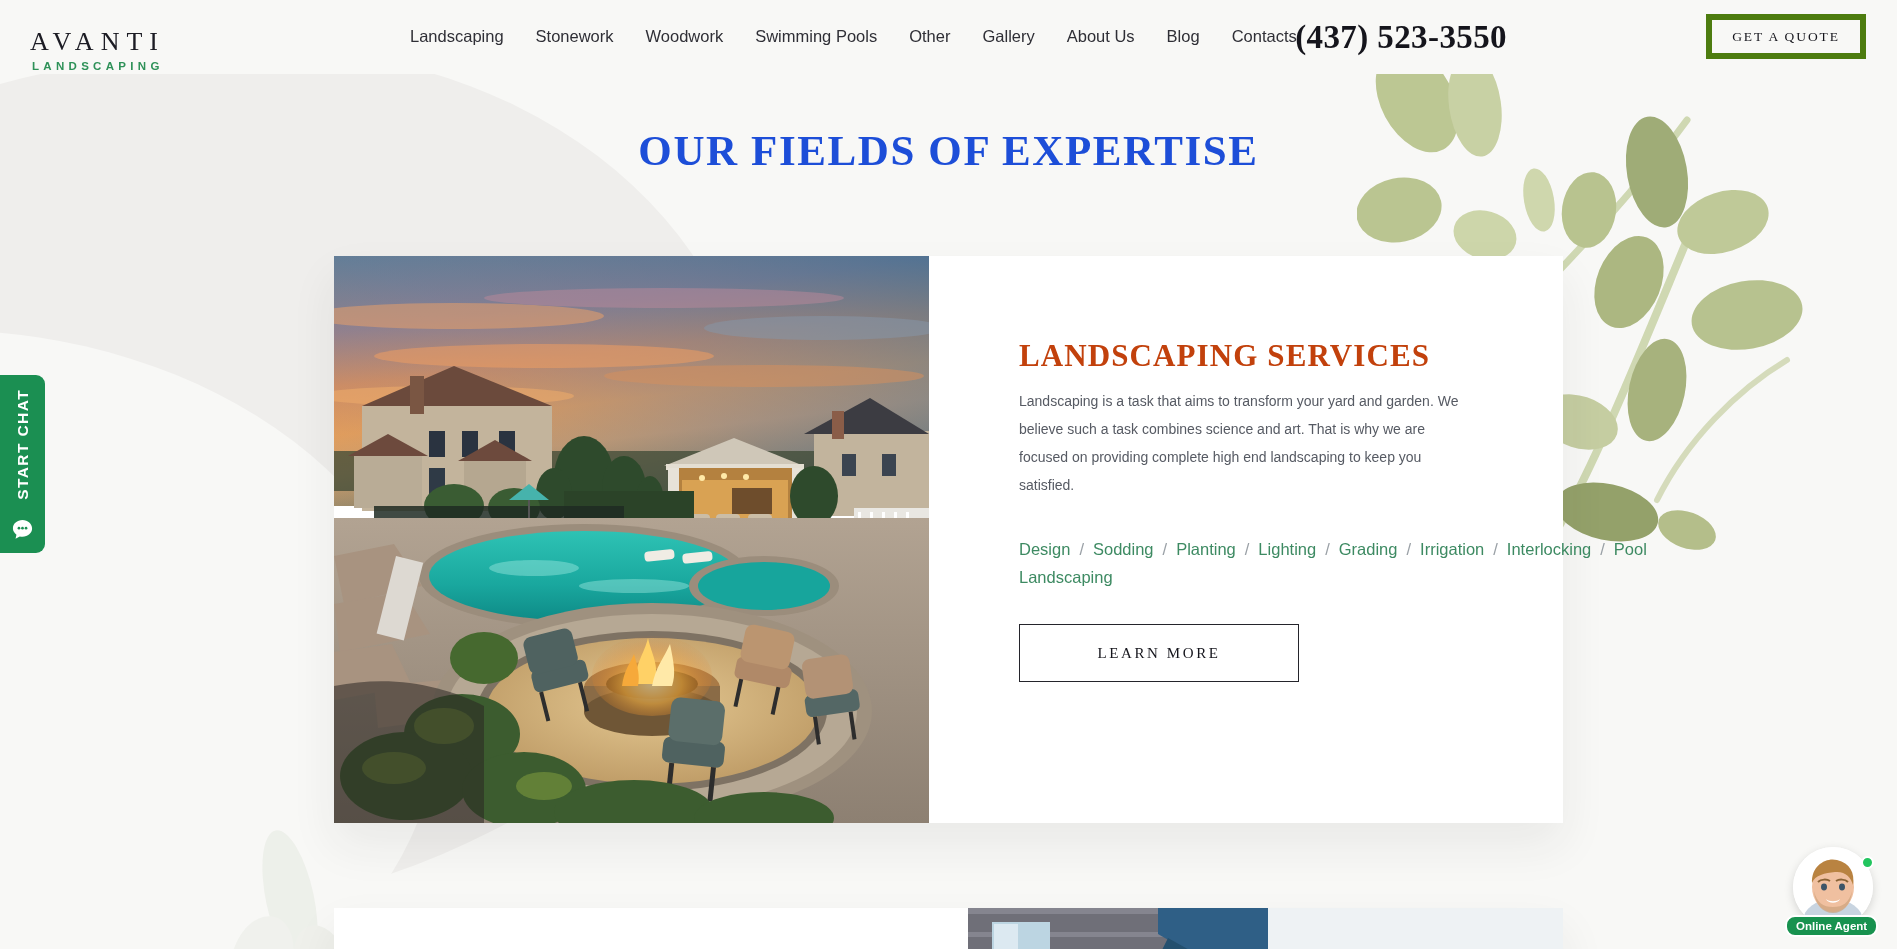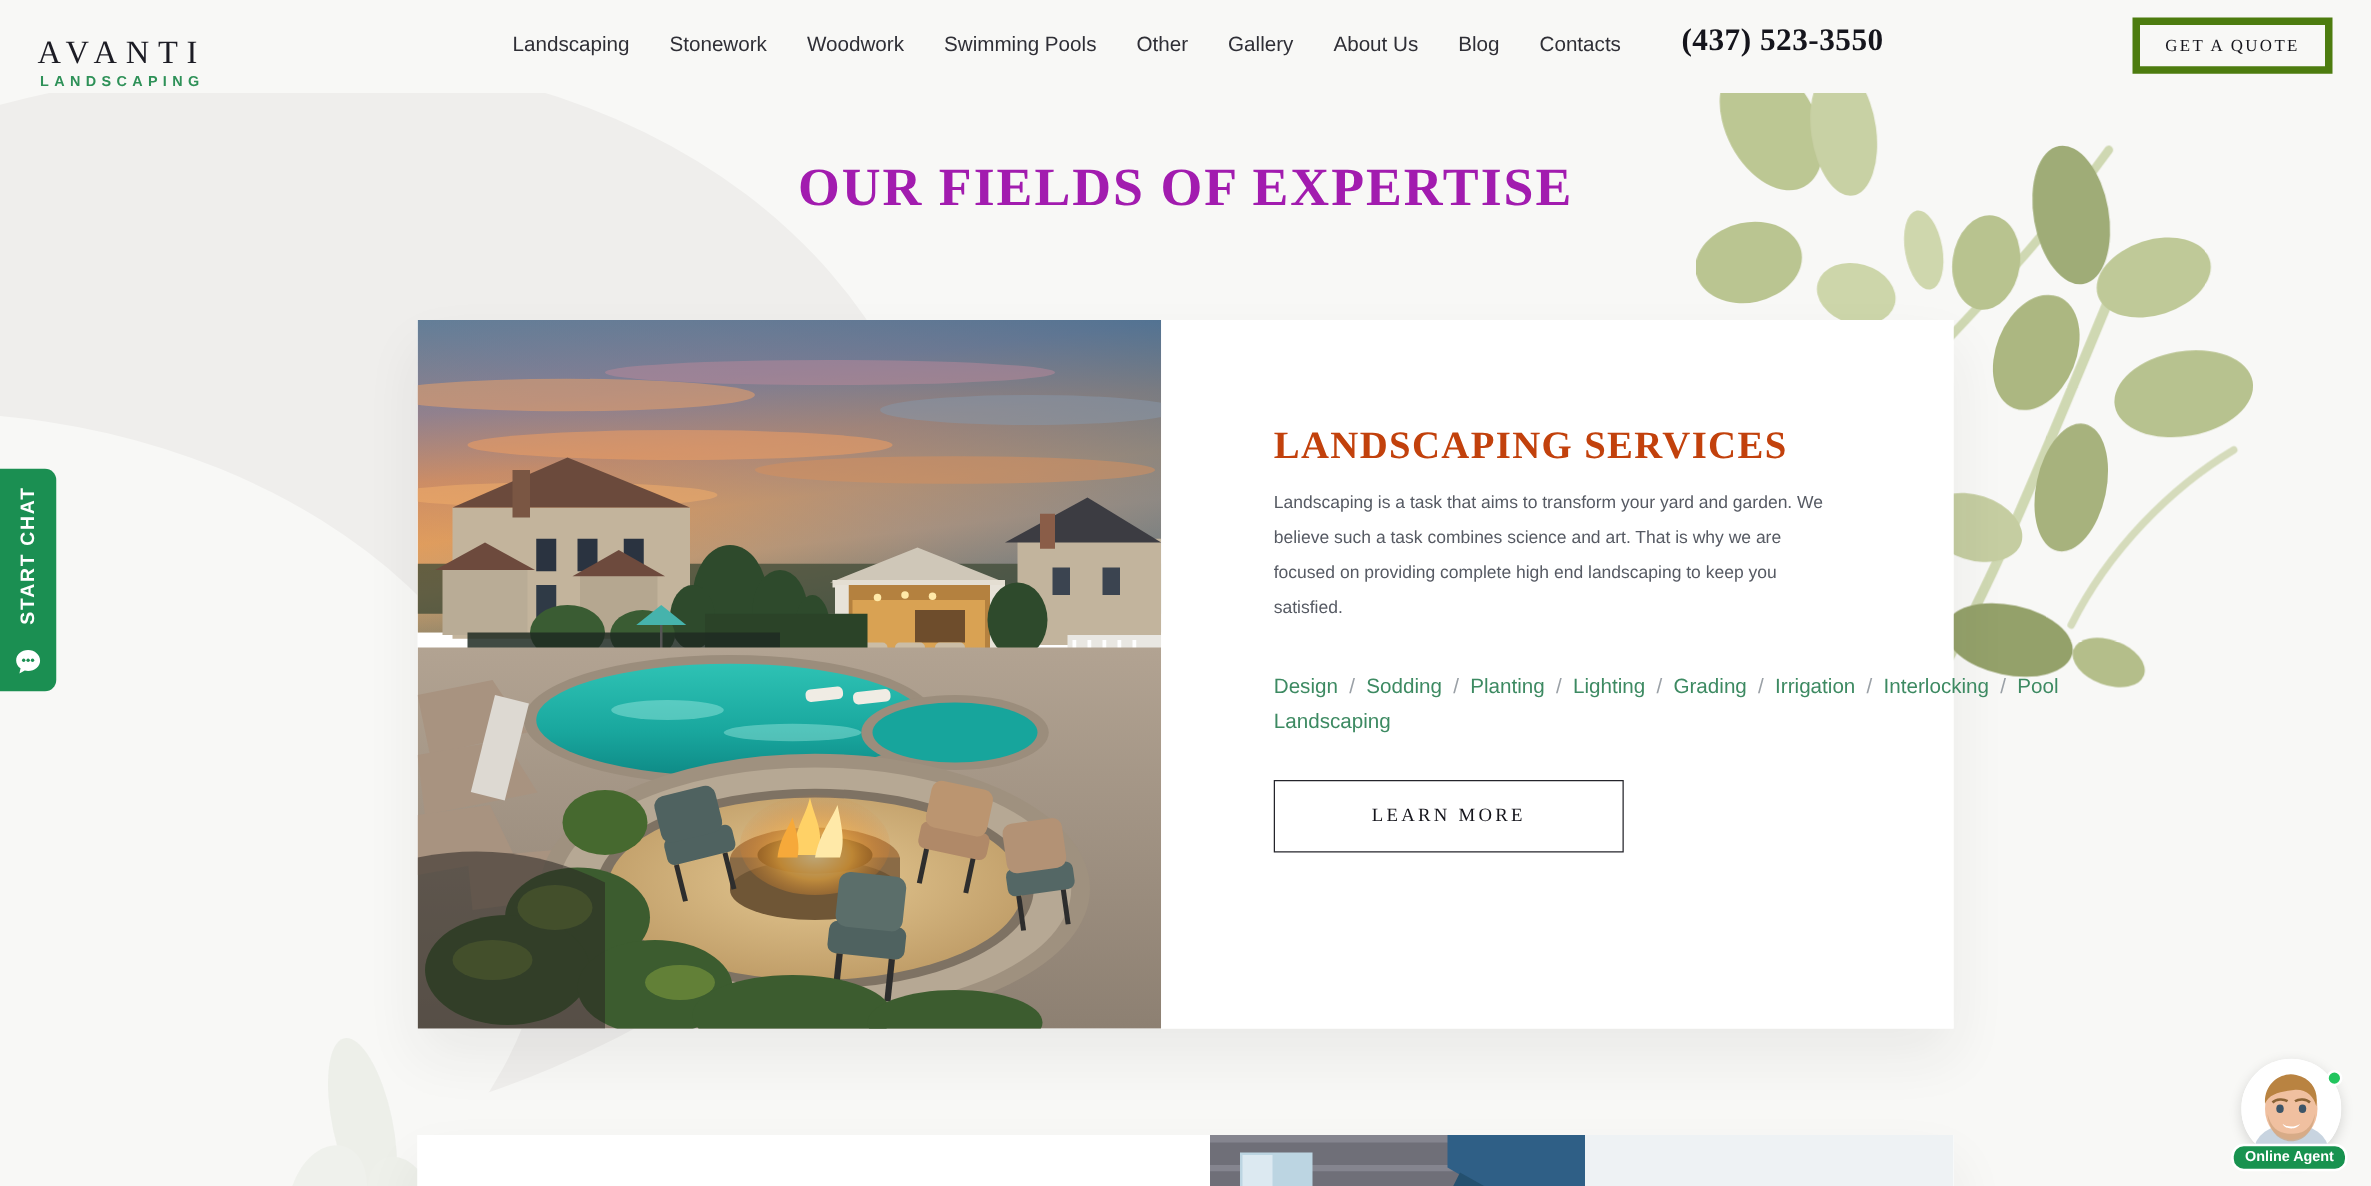--- a/index.html
+++ b/index.html
@@ -50,37 +50,37 @@
     margin-top: 3px; margin-left: 2px;
   }
   .nav { position: absolute; left: 394px; top: 26px; display: flex; gap: 0px; }
   .nav a {
     font-size: 16.5px; color: #2f2f36; text-decoration: none;
     padding: 0 16px; white-space: nowrap; line-height: 20px;
   }
   .phone {
     position: absolute; right: 390px; top: 19px;
     font-family: "Liberation Serif", serif;
-    font-size: 25px; font-weight: 700; color: #15151c; letter-spacing: .4px;
+    font-size: 33px; font-weight: 700; color: #15151c; letter-spacing: .4px;
   }
   .quote-btn {
     position: absolute; right: 31px; top: 14px;
     width: 160px; height: 45px;
     border: 6px solid #4d7c0f; background: transparent;
     font-family: "Liberation Serif", serif;
     font-size: 13.5px; letter-spacing: 1.9px; color: #15151c;
     display: flex; align-items: center; justify-content: center;
     cursor: pointer;
   }
 
   
   .section-title {
     position: absolute; left: 0; top: 126px; width: 1897px; text-align: center;
     font-family: "Liberation Serif", serif;
-    font-size: 43px; letter-spacing: 1.6px; color: #a21caf;
+    font-size: 43px; letter-spacing: 1.6px; color: #1d4ed8;
     z-index: 5;
   }
 
   
   .card {
     position: absolute; left: 334px; top: 256px;
     width: 1229px; height: 567px;
     background: #ffffff;
     display: flex;
     box-shadow: 0 22px 44px rgba(40,40,40,.07);

